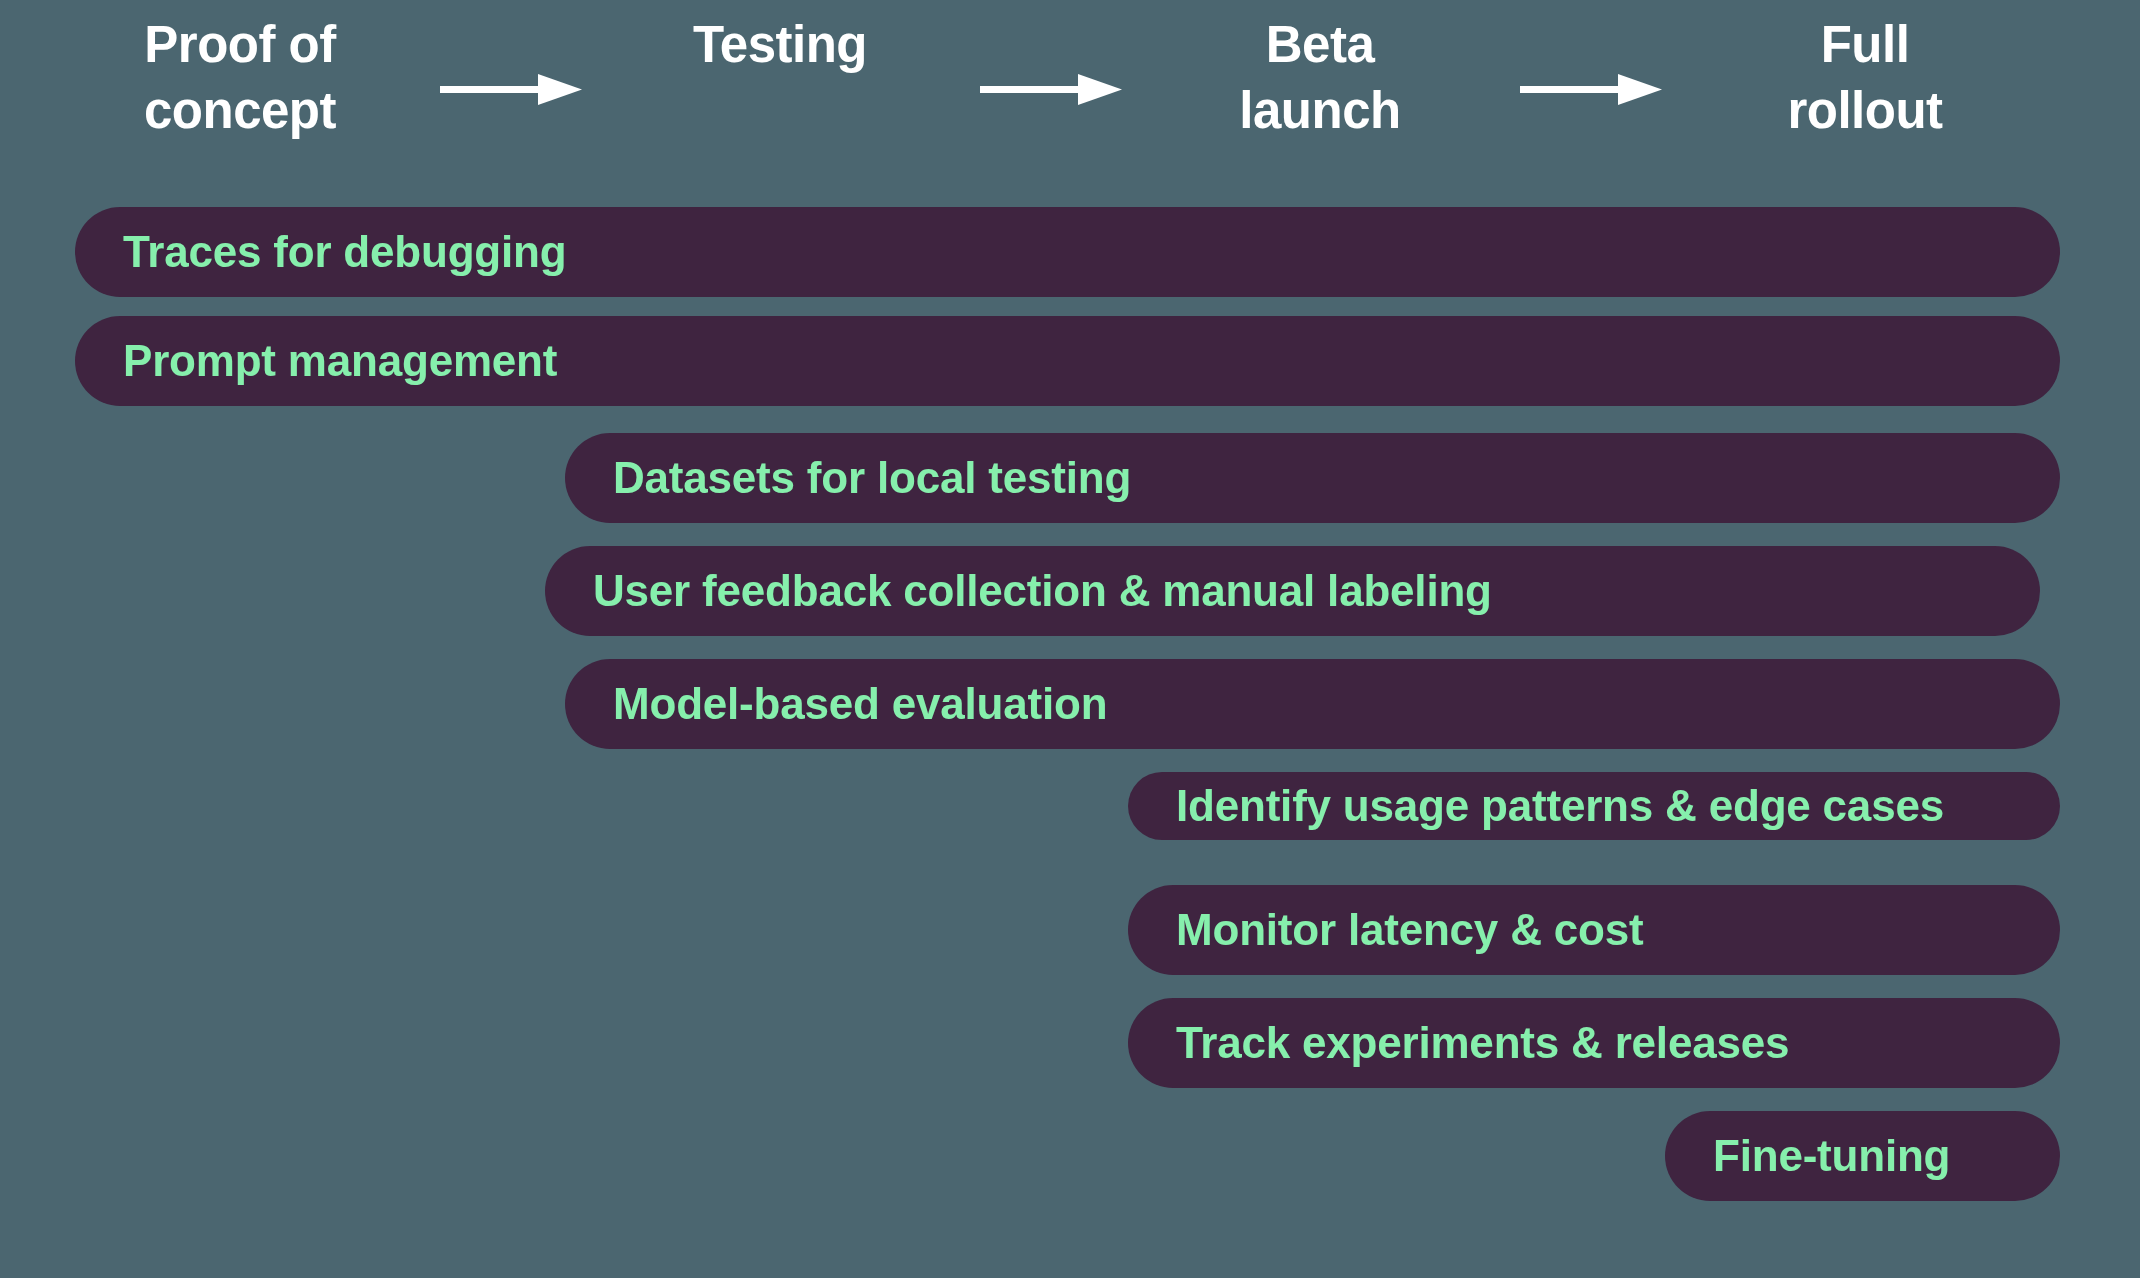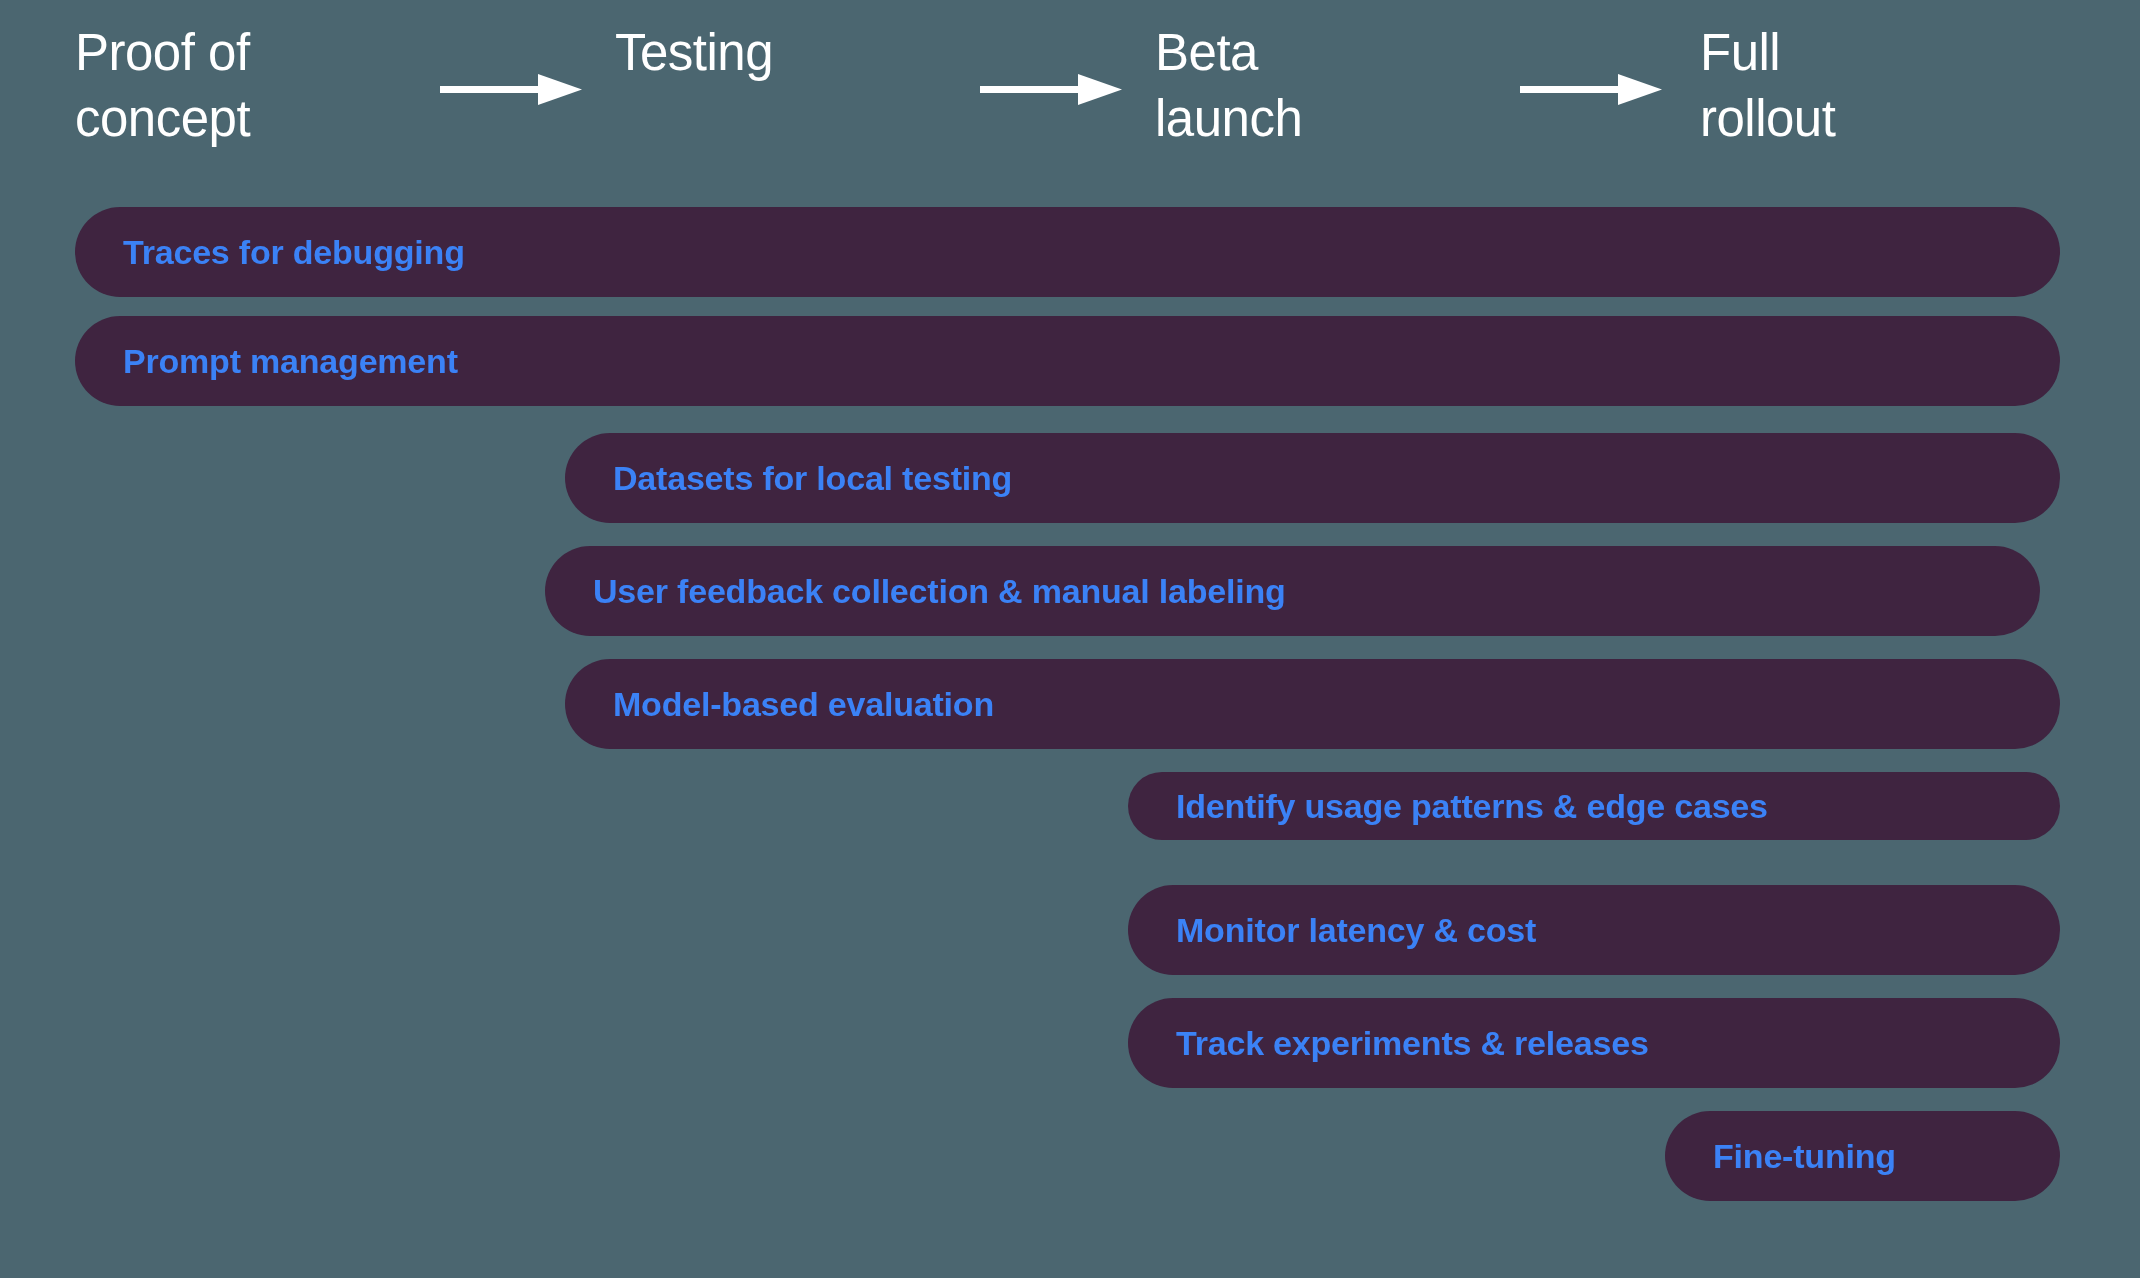--- a/index.html
+++ b/index.html
@@ -24,25 +24,26 @@
   #stage-header {
     position: absolute;
     left: 0;
     top: 0;
     width: 2140px;
     height: 180px;
   }
 
   .stage-label {
     position: absolute;
-    top: 20px;
+    top: 12px;
     width: 330px;
+    text-align: center;
     color: #ffffff;
     font-size: 51px;
-    font-weight: normal;
+    font-weight: bold;
     line-height: 1.30;
     letter-spacing: -0.5px;
     white-space: pre-line;
   }
 
   .stage-arrow {
     position: absolute;
     top: 70px;
     height: 38px;
   }
@@ -61,22 +62,22 @@
     position: absolute;
     height: 90px;
     background: #3f2440;
     border-radius: 45px;
     display: flex;
     align-items: center;
     box-sizing: border-box;
   }
 
   .pill-label {
-    color: #3b82f6;
-    font-size: 34px;
+    color: #86efac;
+    font-size: 44px;
     font-weight: bold;
     letter-spacing: -0.2px;
     white-space: nowrap;
     line-height: 1;
   }
 </style>
 </head>
 <body>
 
 <div id="canvas">

